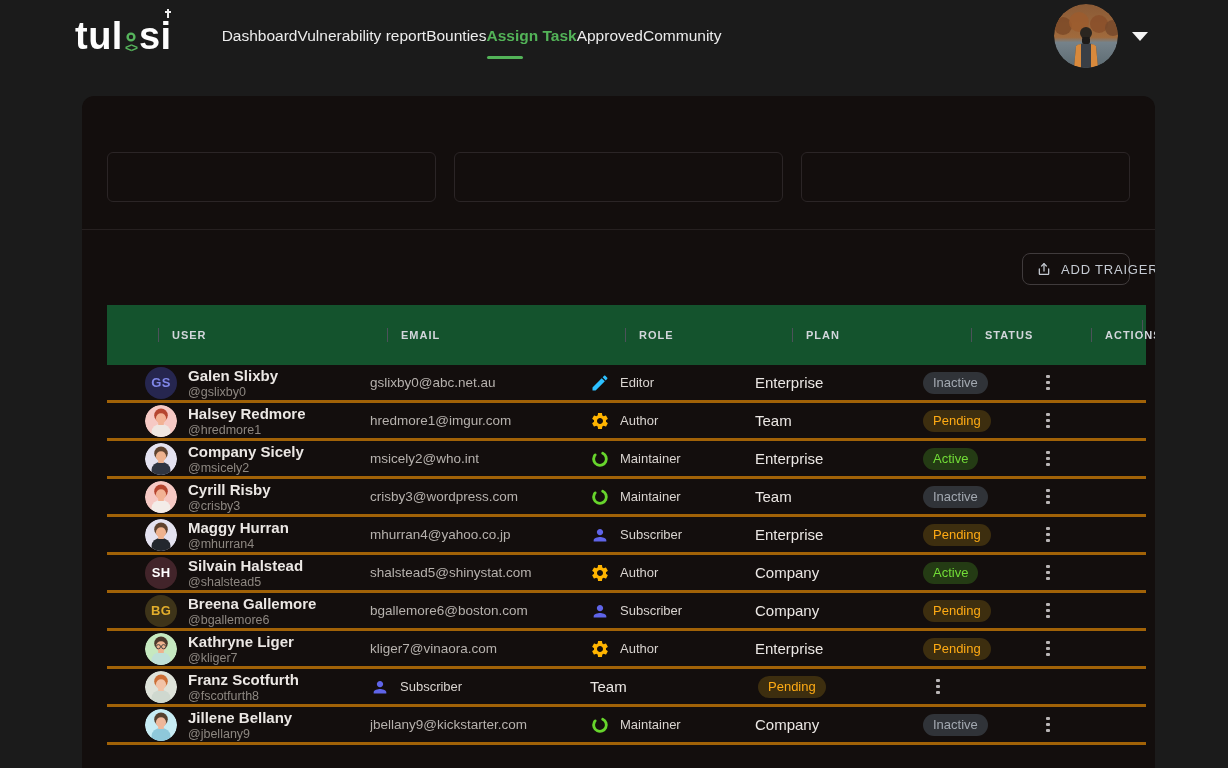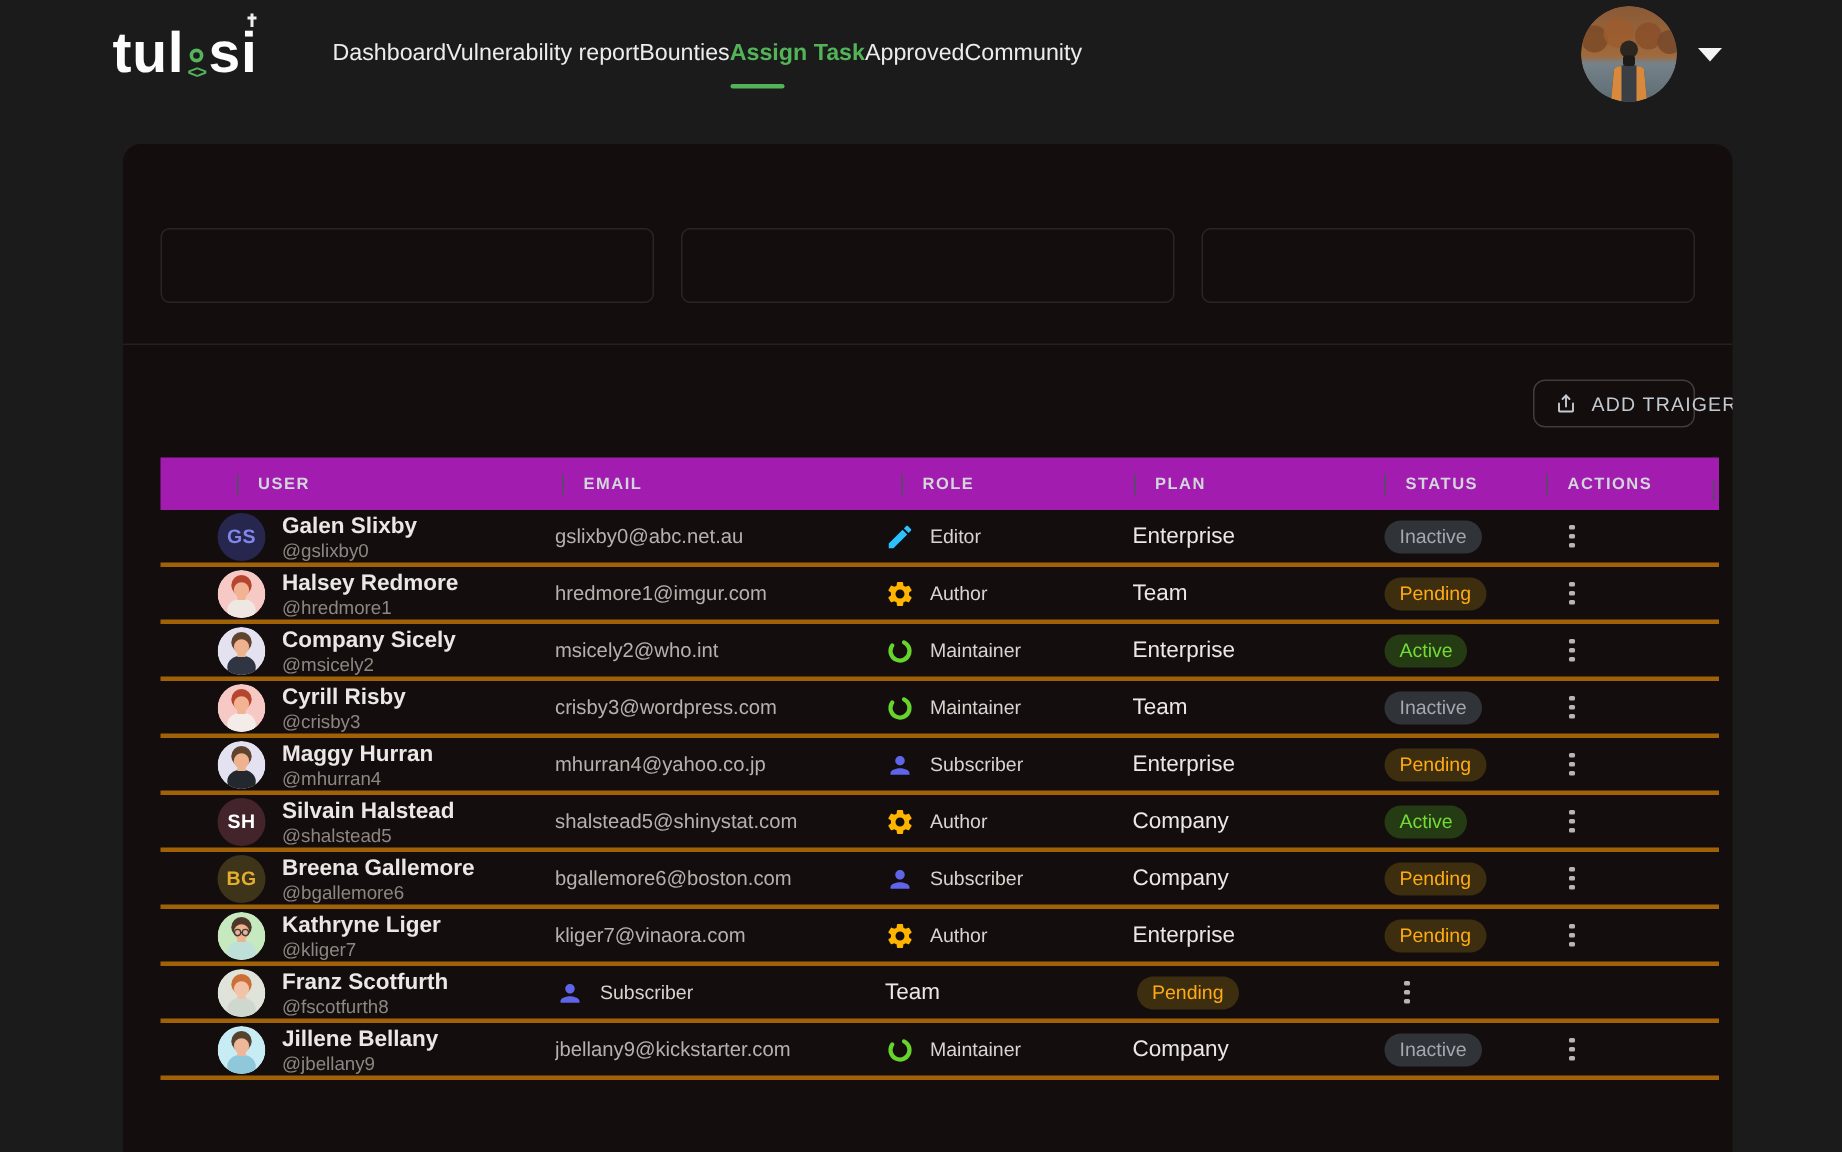--- a/index.html
+++ b/index.html
@@ -53,21 +53,21 @@
     display:flex; align-items:center; padding-left:13px; gap:9px;
     white-space:nowrap; overflow:visible; cursor:pointer;
   }
   .add-btn svg { flex:none; }
   .add-btn-label { font-size:13px; letter-spacing:0.8px; color:#c5cad2; font-weight:500; font-family:"Liberation Sans", sans-serif; }
 
   
   .table { margin:0 9px 0 25px; }
   .grid-cols { display:grid; grid-template-columns:263px 220px 165px 165px 110px 1fr; }
 
-  .thead { background:#a21caf; height:35px; position:relative; }
+  .thead { background:#14532d; height:60px; position:relative;gap:12px; }
   .th { display:flex; align-items:center; }
   .vline { width:1px; height:14px; background:#4c525a; flex:none; }
   .th-label { margin-left:13px; font-size:11px; font-weight:700; letter-spacing:1px; color:#d2d6db; }
   .th:nth-child(1) .vline { margin-left:51px; }
   .th:nth-child(2) .vline { margin-left:5px; }
   .th:nth-child(3) .vline { margin-left:11px; }
   .th:nth-child(4) .vline { margin-left:1px; }
   .th:nth-child(5) .vline { margin-left:3px; }
   .th:nth-child(6) .vline { margin-left:1px; }
   .thead::after { content:''; position:absolute; right:3px; top:14.5px; width:1px; height:14px; background:#4c525a; }

